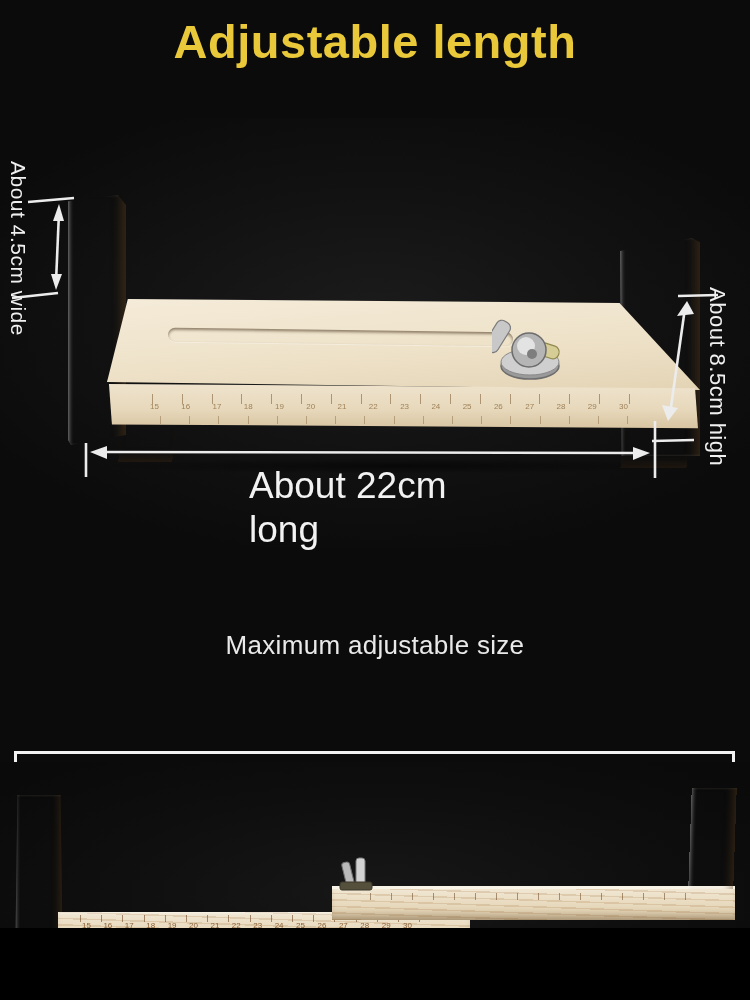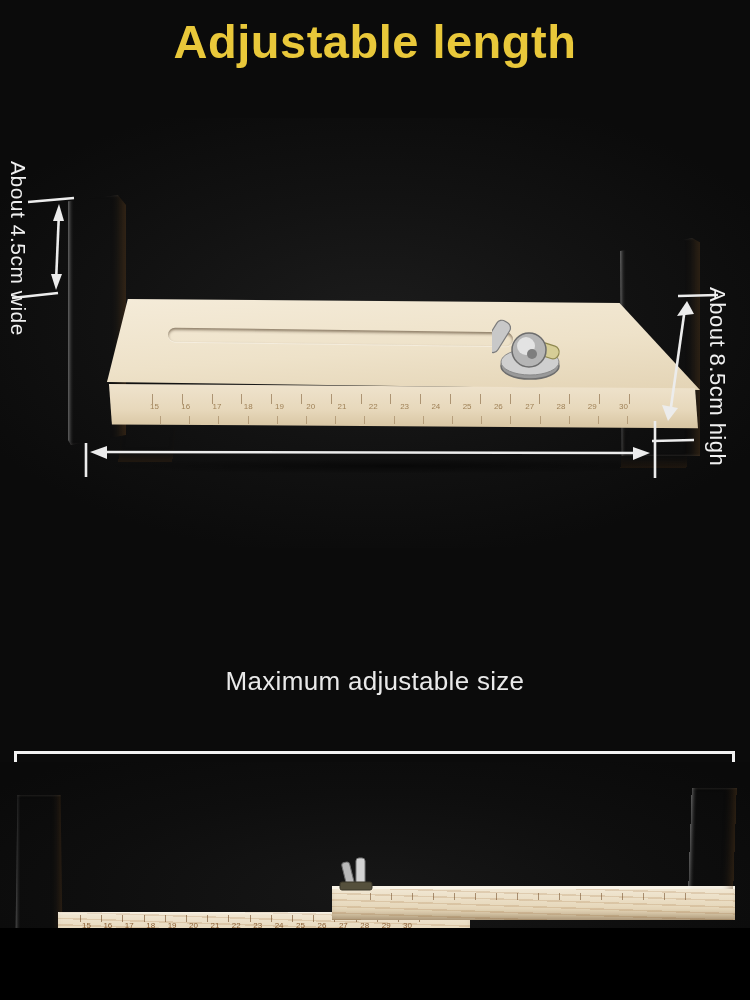--- a/index.html
+++ b/index.html
@@ -100,21 +100,21 @@
   .label-length{
     left:249px;top:464px;font-size:37px;line-height:1.18;color:#f2f2f2;
   }
   .label-length span{display:block;}
   .annot-svg{position:absolute;left:0;top:0;width:750px;height:1000px;pointer-events:none;}
   .annot-svg line{stroke:#ececec;stroke-width:2.6;}
   .annot-svg polygon{fill:#ececec;}
   
   .heading2{
     position:absolute;left:0;top:630px;width:750px;text-align:center;
-    font-size:26px;color:#e9e9e9;letter-spacing:.3px;margin-top:36px;
+    font-size:26px;color:#e9e9e9;letter-spacing:.3px;
   }
   .max-label{
     position:absolute;left:0;top:716px;width:726px;text-align:center;
     font-size:31px;color:#f2f2f2;
   }
   .bracket{
     position:absolute;left:14px;top:751px;width:715px;height:37px;
     border-top:3px solid #f2f2f2;border-left:3px solid #f2f2f2;border-right:3px solid #f2f2f2;
   }
   
@@ -230,20 +230,24 @@
     <g>
       <line x1="86" y1="443" x2="86" y2="477"></line>
       <line x1="98" y1="452" x2="642" y2="453"></line>
       <polygon points="90,452 107,446 107,459"></polygon>
       <polygon points="650,453 633,447 633,460"></polygon>
     </g>
   </svg>
 
   <div class="dim-label label-width">About 4.5cm wide</div>
   <div class="dim-label label-height">About 8.5cm high</div>
+  <div class="dim-label label-length">
+    <span>About 22cm</span>
+    <span>long</span>
+  </div>
 
   <div class="heading2">Maximum adjustable size</div>
   <div class="bracket"></div>
 
   <div class="p2-backdrop"></div>
 
   <div class="p2-left-post wood-v"></div>
   <div class="p2-lower-rail wood-h"></div>
   <div class="p2-ticks"></div>
   <div class="p2-numbers">

